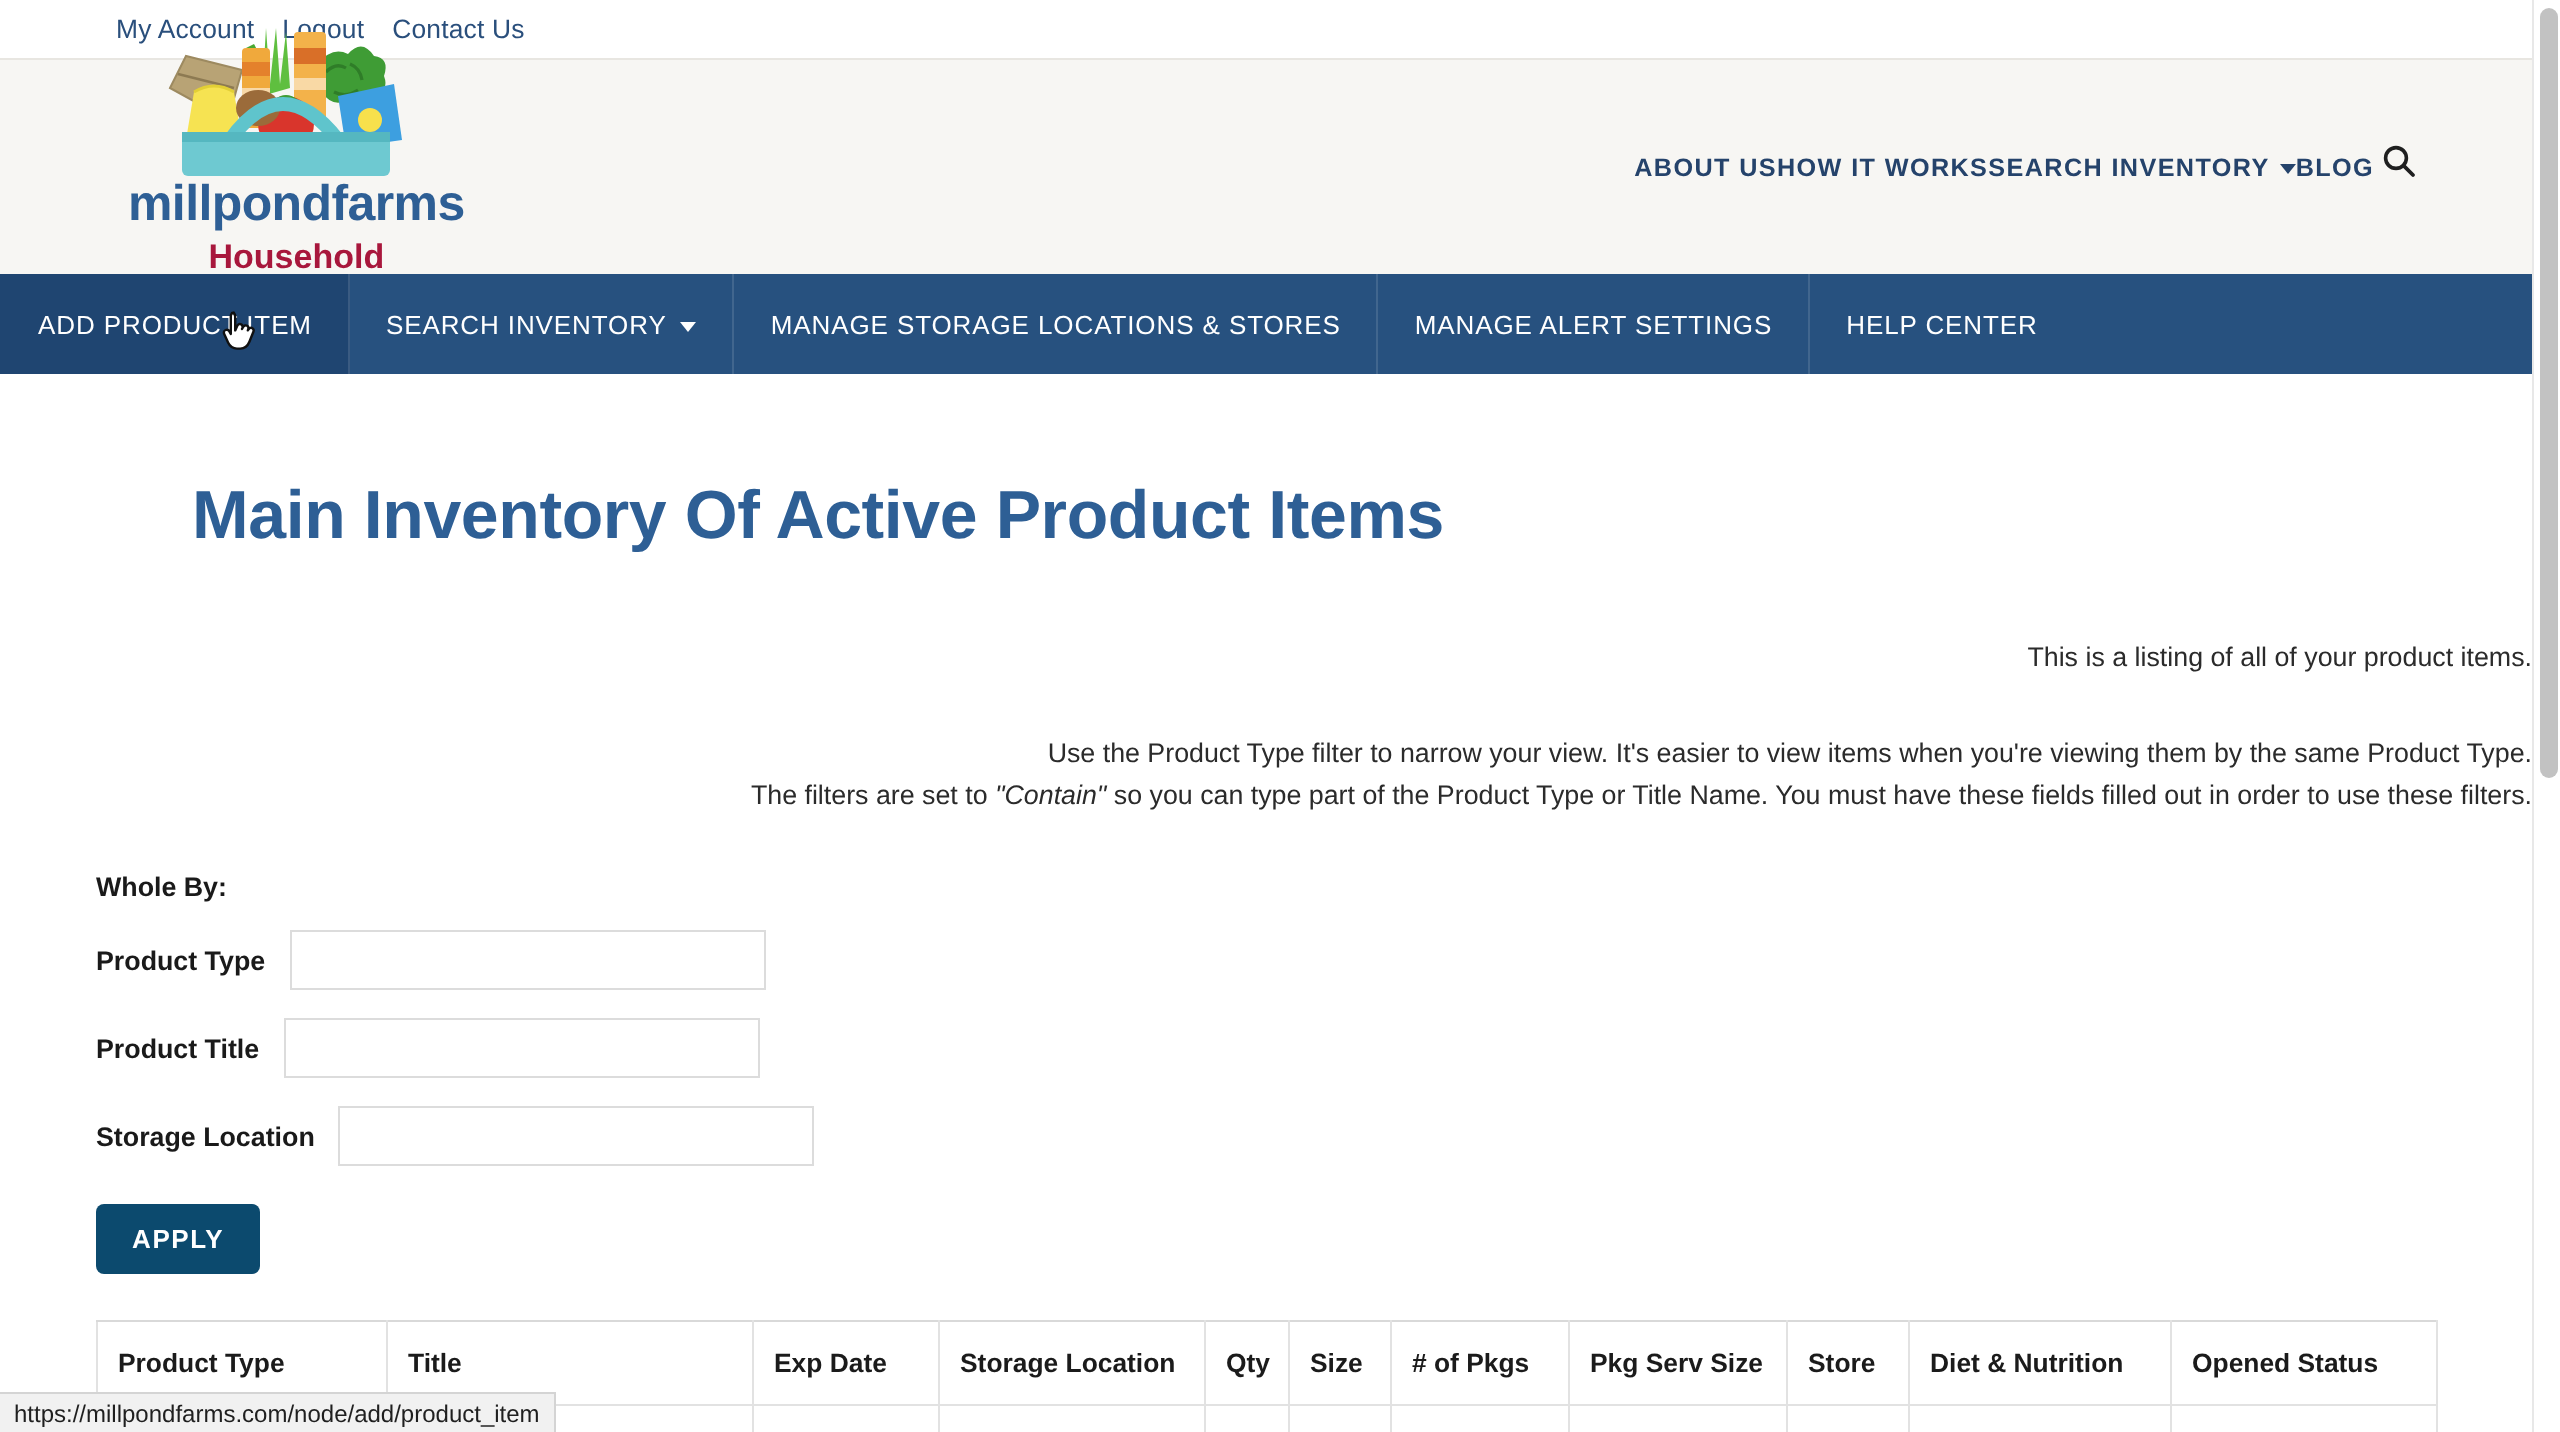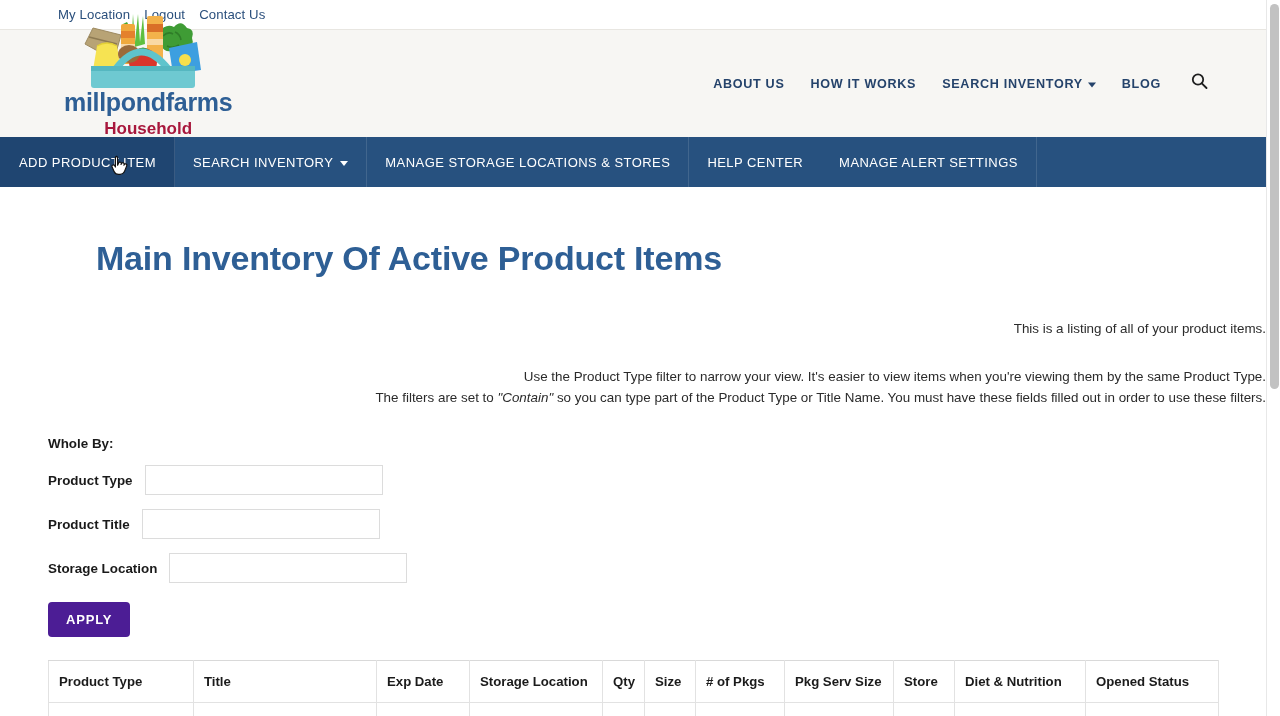--- a/index.html
+++ b/index.html
@@ -88,21 +88,20 @@
     margin-top: 5px;
   }
 
   .header-nav {
     position: absolute;
     right: 58px;
     top: 50%;
     transform: translateY(-50%);
     display: flex;
     align-items: center;
-    gap: 26px;
   }
   .header-nav-item {
     font-size: 12.6px;
     font-weight: bold;
     color: #25436b;
     letter-spacing: 0.7px;
     text-decoration: none;
     white-space: nowrap;
     display: flex;
     align-items: center;
@@ -215,21 +214,21 @@
   .filter-input.w-title { width: 238px; }
   .filter-input.w-loc { width: 238px; }
 
   .apply-btn {
     margin-top: 19px;
     display: inline-flex;
     align-items: center;
     justify-content: center;
     height: 35px;
     padding: 0 18px;
-    background: #4c1d95;
+    background: #0c4a6e;
     color: #ffffff;
     font-size: 13px;
     font-weight: bold;
     letter-spacing: 0.8px;
     border: none;
     border-radius: 4px;
     cursor: pointer;
     font-family: "Liberation Sans", sans-serif;
   }
 
@@ -320,21 +319,21 @@
     pointer-events: none;
   }
 </style>
 </head>
 <body>
 
 <div class="viewport">
   <div class="page">
 
     <div class="utility-bar">
-      <a class="utility-link" href="#">My Location</a>
+      <a class="utility-link" href="#">My Account</a>
       <a class="utility-link" href="#">Logout</a>
       <a class="utility-link" href="#">Contact Us</a>
     </div>
 
     <div class="header">
       <div class="brand">
         <div class="logo-basket">
           <svg width="140" height="82" viewBox="0 0 140 82" xmlns="http://www.w3.org/2000/svg">
 
             <path d="M62 6 L64 34 L67 6 L69 34 L72 8 L74 36 L60 40 Z" fill="#5fbf3f"></path>
@@ -405,25 +404,25 @@
       <a class="mainnav-item hovered" href="#">
         <span>ADD PRODUCT ITEM</span>
       </a>
       <a class="mainnav-item" href="#">
         <span>SEARCH INVENTORY</span>
         <span class="mainnav-caret"></span>
       </a>
       <a class="mainnav-item" href="#">
         <span>MANAGE STORAGE LOCATIONS &amp; STORES</span>
       </a>
+      <a class="mainnav-item" href="#">
+        <span>MANAGE ALERT SETTINGS</span>
+      </a>
       <a class="mainnav-item no-sep" href="#">
         <span>HELP CENTER</span>
-      </a>
-      <a class="mainnav-item" href="#">
-        <span>MANAGE ALERT SETTINGS</span>
       </a>
     </div>
 
     <div class="content">
       <h1 class="page-title">Main Inventory Of Active Product Items</h1>
 
       <div class="intro">
         <p>This is a listing of all of your product items.</p>
         <div class="gap"></div>
         <p>Use the Product Type filter to narrow your view. It's easier to view items when you're viewing them by the same Product Type.</p>
@@ -501,19 +500,20 @@
           </tbody>
         </table>
       </div>
     </div>
   </div>
 
   <div class="scrollbar-track">
     <div class="scrollbar-thumb"></div>
   </div>
 
+  <div class="status-bar">https://millpondfarms.com/node/add/product_item</div>
 
   <div class="cursor-hand">
     <svg width="20" height="24" viewBox="0 0 20 24" xmlns="http://www.w3.org/2000/svg">
       <path d="M6 1.5 c1 0 1.6 .8 1.6 1.7 v7 l1 -2.2 c.4 -.9 1.3 -1.2 2 -.8 c.6 .3 .8 1 .6 1.7 l-.2 .6 l.6 -1 c.4 -.8 1.3 -1 2 -.6 c.6 .4 .8 1.1 .5 1.8 l-.2 .5 l.5 -.7 c.4 -.6 1.2 -.8 1.8 -.4 c.6 .4 .8 1.1 .5 1.8 l-2 5 c-.8 2 -2.4 3.4 -4.6 3.4 h-1.6 c-2 0 -3.6 -1.2 -4.4 -2.9 l-2 -4.4 c-.4 -.8 -.1 -1.7 .7 -2 c.7 -.3 1.5 0 1.9 .7 l.7 1.3 v-9 c0 -1 .7 -1.7 1.6 -1.7 Z" fill="#ffffff" stroke="#111111" stroke-width="1.2" stroke-linejoin="round"></path>
     </svg>
   </div>
 </div>
 
 </body></html>

